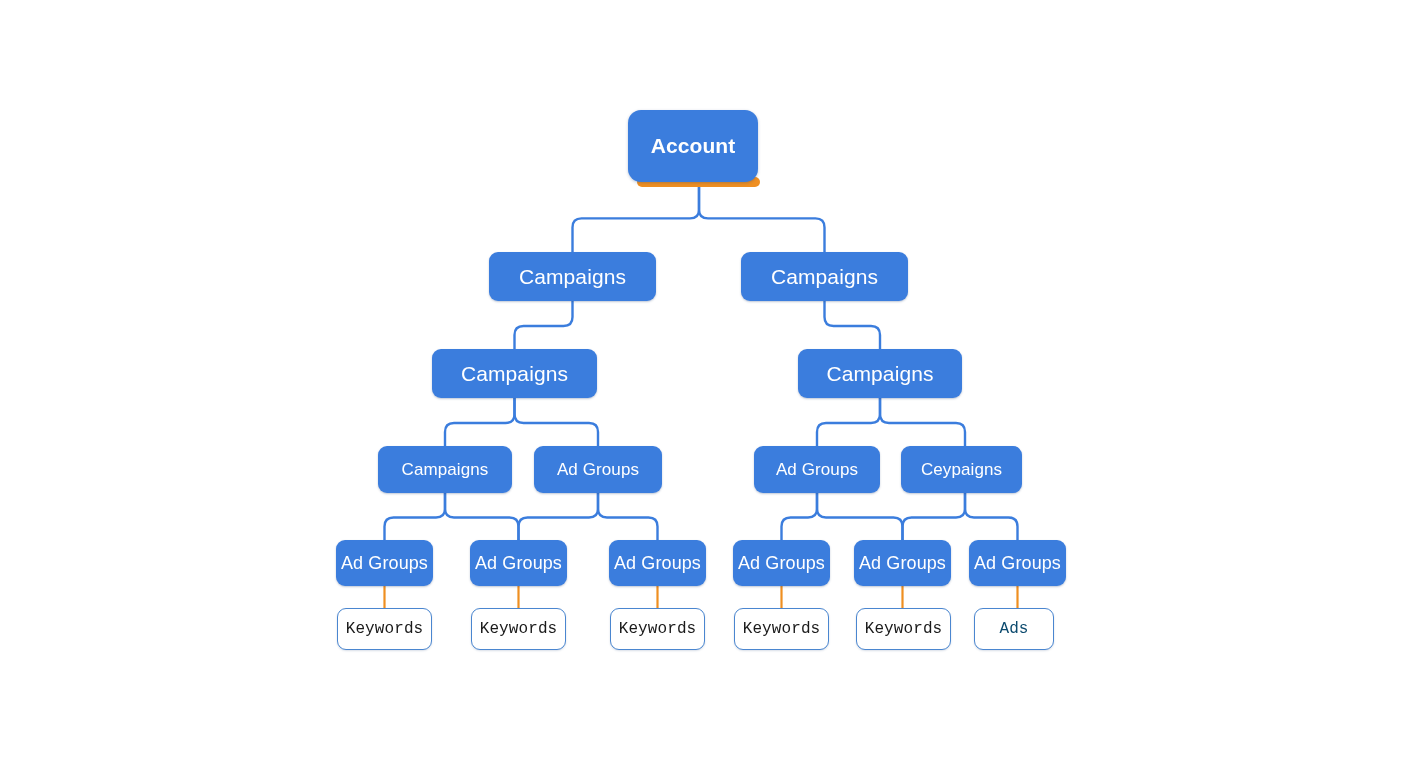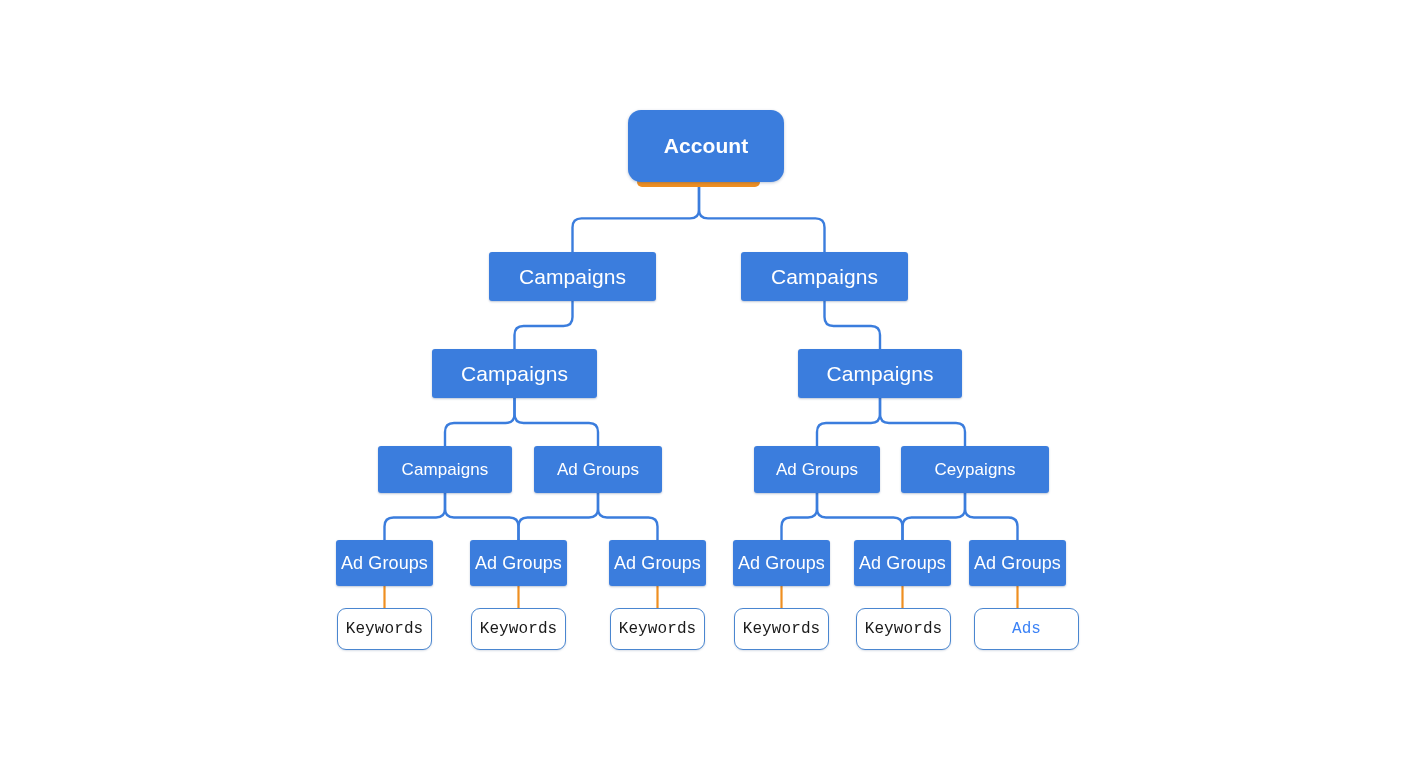--- a/index.html
+++ b/index.html
@@ -26,21 +26,21 @@
     width: 1408px;
     height: 768px;
     pointer-events: none;
   }
   .node {
     position: absolute;
     box-sizing: border-box;
     display: flex;
     align-items: center;
     justify-content: center;
-    border-radius: 3px;
+    border-radius: 9px;
     white-space: nowrap;
     letter-spacing: 0.1px;
   }
   .node-blue {
     background: #3b7ddd;
     color: #ffffff;
     box-shadow: 0 1px 2px rgba(40,70,120,0.30);
   }
   .node-root {
     background: #3b7ddd;
@@ -92,21 +92,21 @@
       <path d="M 965 493 L 965 508.44000000000005 Q 965 517.44 974 517.44 L 1008.5 517.44 Q 1017.5 517.44 1017.5 526.44 L 1017.5 540" fill="none" stroke="#3b7ddd" stroke-width="2.4" stroke-linecap="round" stroke-linejoin="round"></path>
       <path d="M 384.5 586 L 384.5 608" fill="none" stroke="#ef8f21" stroke-width="2.2" stroke-linecap="round" stroke-linejoin="round"></path>
       <path d="M 518.5 586 L 518.5 608" fill="none" stroke="#ef8f21" stroke-width="2.2" stroke-linecap="round" stroke-linejoin="round"></path>
       <path d="M 657.5 586 L 657.5 608" fill="none" stroke="#ef8f21" stroke-width="2.2" stroke-linecap="round" stroke-linejoin="round"></path>
       <path d="M 781.5 586 L 781.5 608" fill="none" stroke="#ef8f21" stroke-width="2.2" stroke-linecap="round" stroke-linejoin="round"></path>
       <path d="M 902.5 586 L 902.5 608" fill="none" stroke="#ef8f21" stroke-width="2.2" stroke-linecap="round" stroke-linejoin="round"></path>
       <path d="M 1017.5 586 L 1017.5 608" fill="none" stroke="#ef8f21" stroke-width="2.2" stroke-linecap="round" stroke-linejoin="round"></path>
     </svg>
   <div id="nodes">
       <div class="accent-bar" style="left: 637px; top: 177px; width: 123px; height: 10px; background: rgb(239, 143, 33);"></div>
-      <div class="node lvl1 node-root" style="left: 628px; top: 110px; width: 156px; height: 72px; background: rgb(59, 125, 221);">
+      <div class="node lvl1 node-root" style="left: 628px; top: 110px; width: 130px; height: 72px; background: rgb(59, 125, 221);">
         <span>Account</span>
       </div>
       <div class="node lvl2 node-blue" style="left: 489px; top: 252px; width: 167px; height: 49px; background: rgb(59, 125, 221);">
         <span>Campaigns</span>
       </div>
       <div class="node lvl2 node-blue" style="left: 741px; top: 252px; width: 167px; height: 49px; background: rgb(59, 125, 221);">
         <span>Campaigns</span>
       </div>
       <div class="node lvl3 node-blue" style="left: 432px; top: 349px; width: 165px; height: 49px; background: rgb(59, 125, 221);">
         <span>Campaigns</span>
@@ -116,21 +116,21 @@
       </div>
       <div class="node lvl4 node-blue" style="left: 378px; top: 446px; width: 134px; height: 47px; background: rgb(59, 125, 221);">
         <span>Campaigns</span>
       </div>
       <div class="node lvl4 node-blue" style="left: 534px; top: 446px; width: 128px; height: 47px; background: rgb(59, 125, 221);">
         <span>Ad Groups</span>
       </div>
       <div class="node lvl4 node-blue" style="left: 754px; top: 446px; width: 126px; height: 47px; background: rgb(59, 125, 221);">
         <span>Ad Groups</span>
       </div>
-      <div class="node lvl4 node-blue" style="left: 901px; top: 446px; width: 148px; height: 47px; background: rgb(59, 125, 221);">
+      <div class="node lvl4 node-blue" style="left: 901px; top: 446px; width: 121px; height: 47px; background: rgb(59, 125, 221);">
         <span>Ceypaigns</span>
       </div>
       <div class="node lvl5 node-blue" style="left: 336px; top: 540px; width: 97px; height: 46px; background: rgb(59, 125, 221);">
         <span>Ad Groups</span>
       </div>
       <div class="node lvl5 node-blue" style="left: 470px; top: 540px; width: 97px; height: 46px; background: rgb(59, 125, 221);">
         <span>Ad Groups</span>
       </div>
       <div class="node lvl5 node-blue" style="left: 609px; top: 540px; width: 97px; height: 46px; background: rgb(59, 125, 221);">
         <span>Ad Groups</span>
@@ -152,17 +152,17 @@
       </div>
       <div class="node lvl6 node-white" style="left: 610px; top: 608px; width: 95px; height: 42px; background: rgb(255, 255, 255); border-color: rgb(74, 134, 208); color: rgb(26, 26, 26);">
         <span>Keywords</span>
       </div>
       <div class="node lvl6 node-white" style="left: 734px; top: 608px; width: 95px; height: 42px; background: rgb(255, 255, 255); border-color: rgb(74, 134, 208); color: rgb(26, 26, 26);">
         <span>Keywords</span>
       </div>
       <div class="node lvl6 node-white" style="left: 856px; top: 608px; width: 95px; height: 42px; background: rgb(255, 255, 255); border-color: rgb(74, 134, 208); color: rgb(26, 26, 26);">
         <span>Keywords</span>
       </div>
-      <div class="node lvl6 node-white" style="left: 974px; top: 608px; width: 105px; height: 42px; background: rgb(255, 255, 255); border-color: rgb(74, 134, 208); color: #3b82f6;">
+      <div class="node lvl6 node-white" style="left: 974px; top: 608px; width: 80px; height: 42px; background: rgb(255, 255, 255); border-color: rgb(74, 134, 208); color: #0c4a6e;">
         <span>Ads</span>
       </div>
     </div>
 </div>
 
 </body></html>

